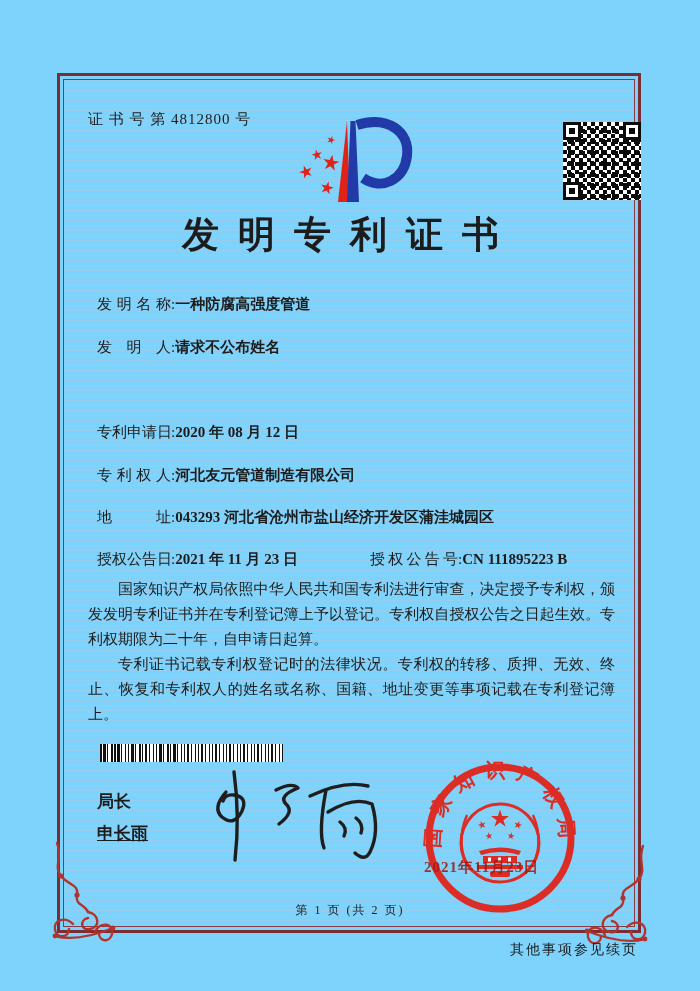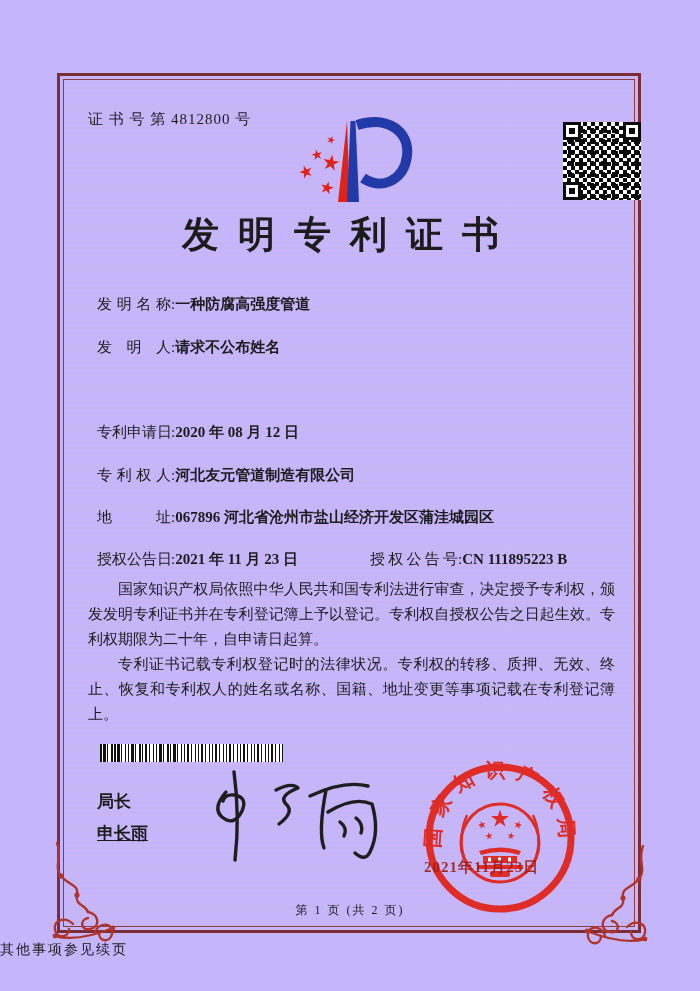--- a/index.html
+++ b/index.html
@@ -1,18 +1,18 @@
 <!DOCTYPE html>
 <html><head>
 <meta charset="utf-8">
 <style>
   html,body{margin:0;padding:0;background:#ffffff;}
   .page{
     position:relative;width:700px;height:991px;margin:0 auto;
-    background:#c4b5fd;overflow:hidden;
+    background:#7dd3fc;overflow:hidden;
     font-family:"Liberation Serif","DejaVu Serif",serif;color:#1c1c1c;
   }
   .abs{position:absolute;}
   
   .frame-outer{
     left:57px;top:73px;width:578px;height:854px;
     border:3px solid #7b2d36;
   }
   .frame-inner{
     position:absolute;left:3px;top:3px;right:3px;bottom:3px;
@@ -76,21 +76,21 @@
   .seal-date{
     left:424px;top:858px;width:160px;font-size:15px;font-weight:700;
     color:#9e1a10;letter-spacing:1px;opacity:.88;
   }
   
   .orn{width:80px;height:105px;}
   .orn-br{left:575px;top:843px;}
   .orn-bl{left:45px;top:840px;transform:scaleX(-1);}
   
   .footer-page{left:0;top:902px;width:700px;text-align:center;font-size:12px;letter-spacing:2px;}
-  .footer-note{left:0;top:941px;width:638px;text-align:left;font-size:14px;font-weight:500;letter-spacing:2px;}
+  .footer-note{left:0;top:941px;width:638px;text-align:right;font-size:14px;font-weight:500;letter-spacing:2px;}
 </style>
 </head>
 <body>
 
 <div class="page">
 
   <div class="abs frame-outer">
     <div class="frame-inner"></div>
   </div>
 
@@ -128,21 +128,21 @@
   <div class="abs row r2">
     <span class="flabel">发明人</span><span class="colon">:</span><span class="fvalue">请求不公布姓名</span>
   </div>
   <div class="abs row r4">
     <span class="flabel">专利申请日</span><span class="colon">:</span><span class="fvalue">2020 年 08 月 12 日</span>
   </div>
   <div class="abs row r5">
     <span class="flabel">专利权人</span><span class="colon">:</span><span class="fvalue">河北友元管道制造有限公司</span>
   </div>
   <div class="abs row r6">
-    <span class="flabel">地址</span><span class="colon">:</span><span class="fvalue">067896 河北省沧州市盐山经济开发区蒲洼城园区</span>
+    <span class="flabel">地址</span><span class="colon">:</span><span class="fvalue">043293 河北省沧州市盐山经济开发区蒲洼城园区</span>
   </div>
   <div class="abs row r7">
     <span><span class="flabel">授权公告日</span><span class="colon">:</span><span class="fvalue">2021 年 11 月 23 日</span></span><span class="pair2"><span class="flabel">授权公告号</span><span class="colon">:</span><span class="fvalue">CN 111895223 B</span></span>
   </div>
 
   <div class="abs body-text">
     <p>国家知识产权局依照中华人民共和国专利法进行审查，决定授予专利权，颁发发明专利证书并在专利登记簿上予以登记。专利权自授权公告之日起生效。专利权期限为二十年，自申请日起算。</p>
     <p>专利证书记载专利权登记时的法律状况。专利权的转移、质押、无效、终止、恢复和专利权人的姓名或名称、国籍、地址变更等事项记载在专利登记簿上。</p>
   </div>
 

